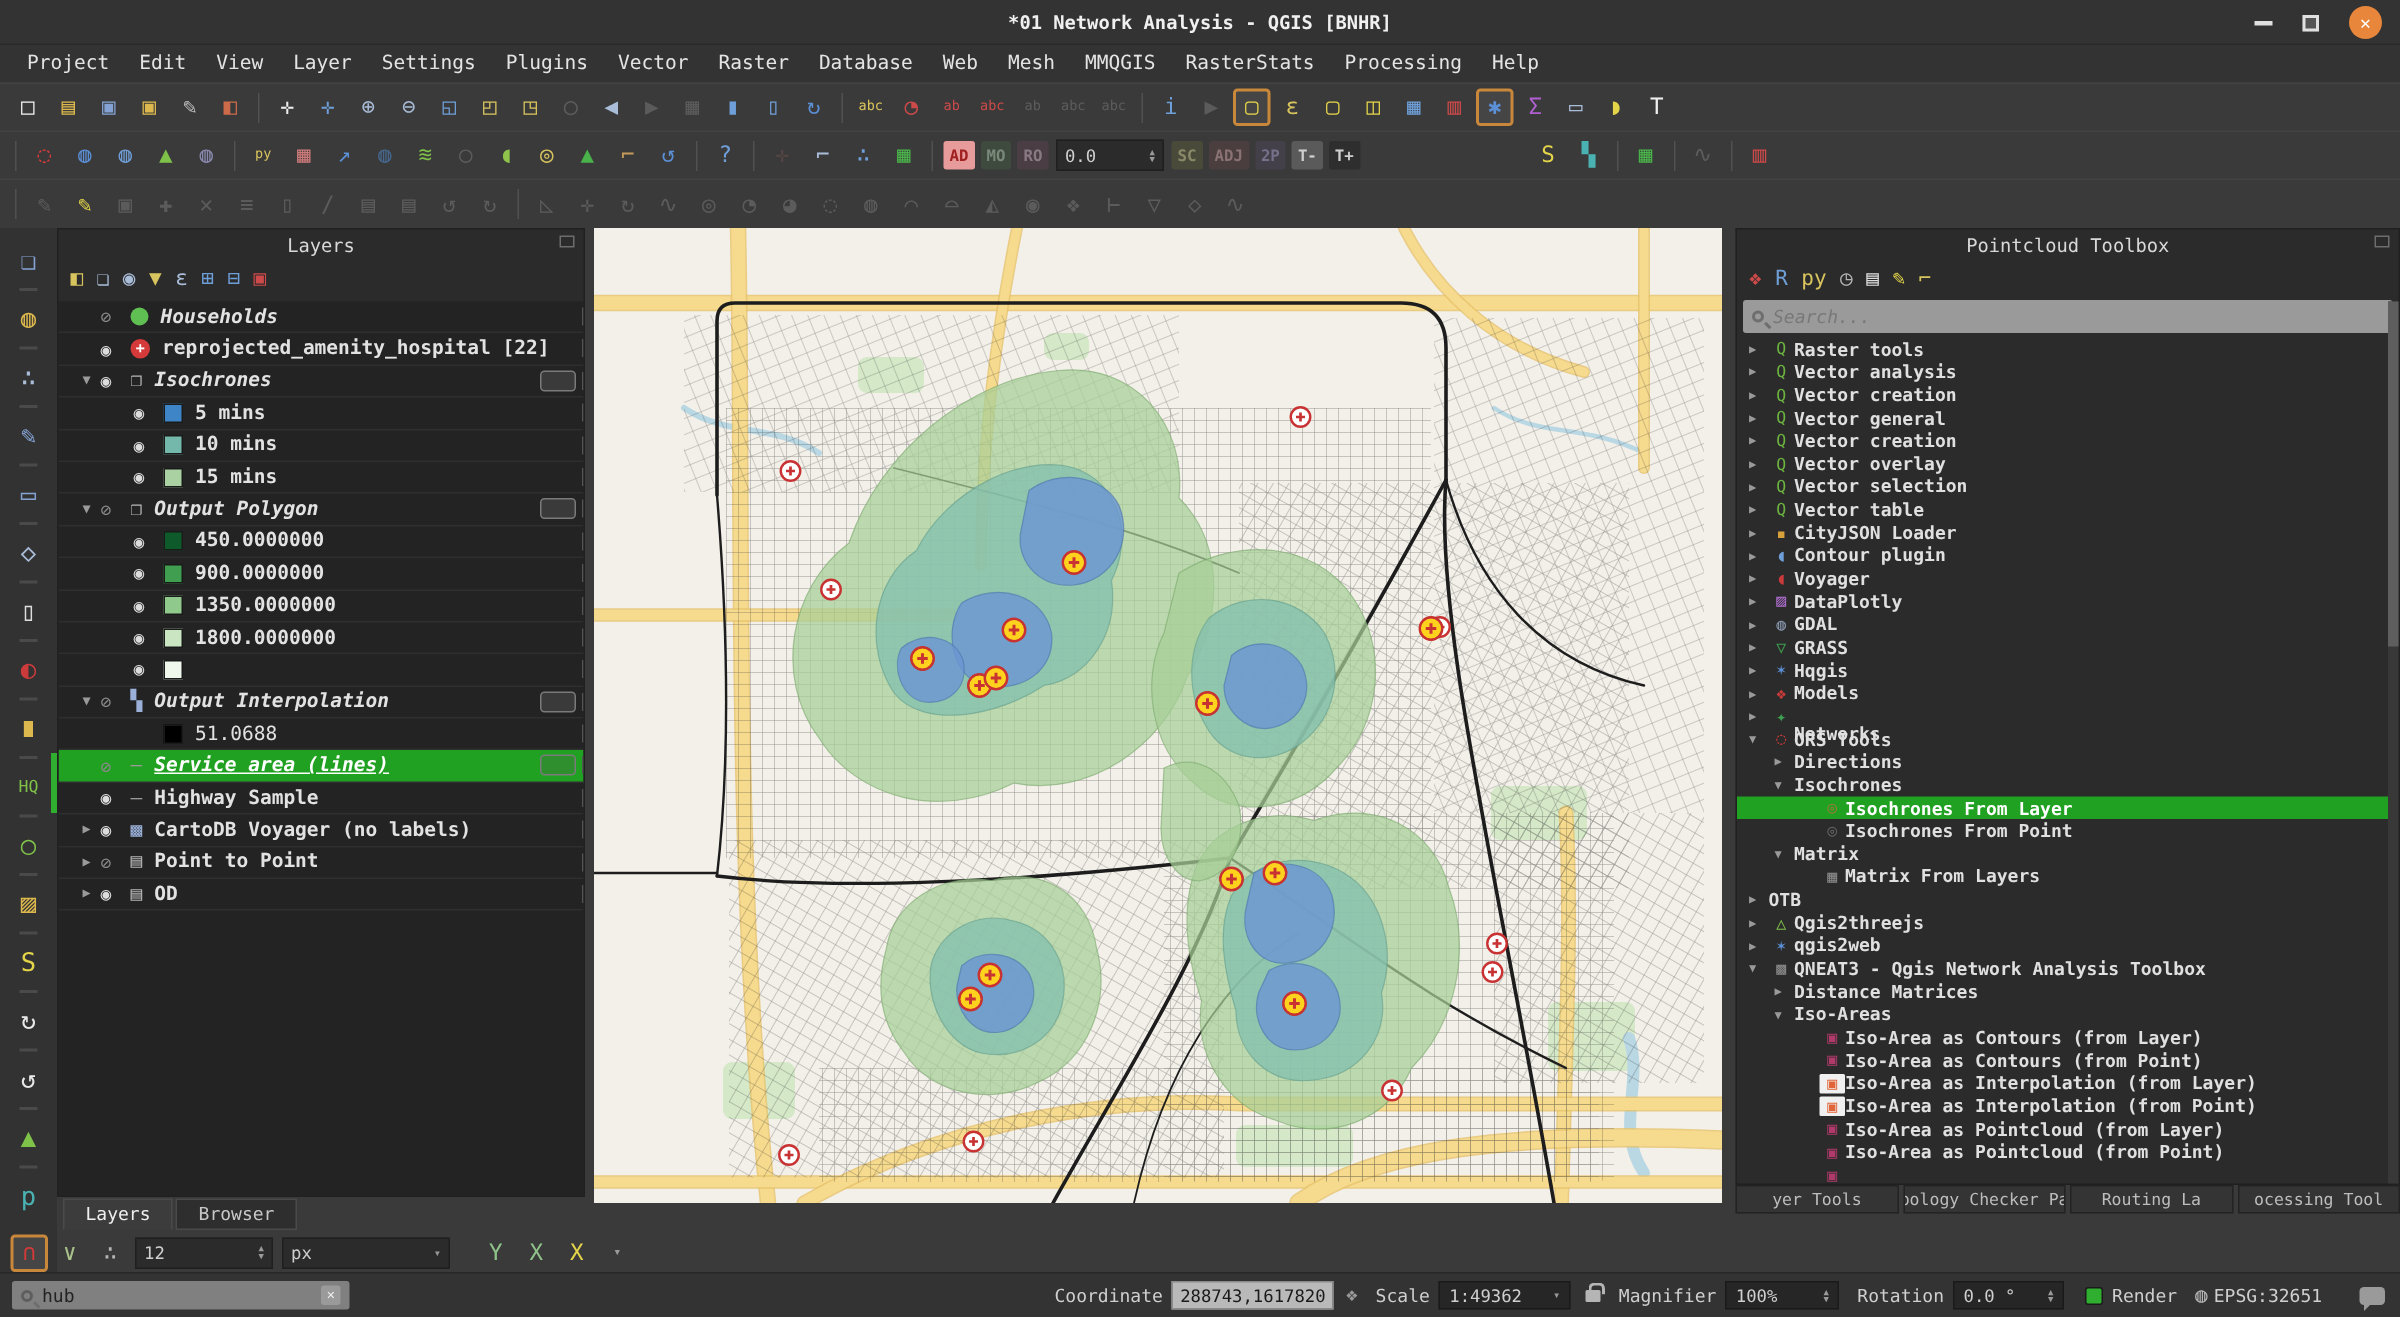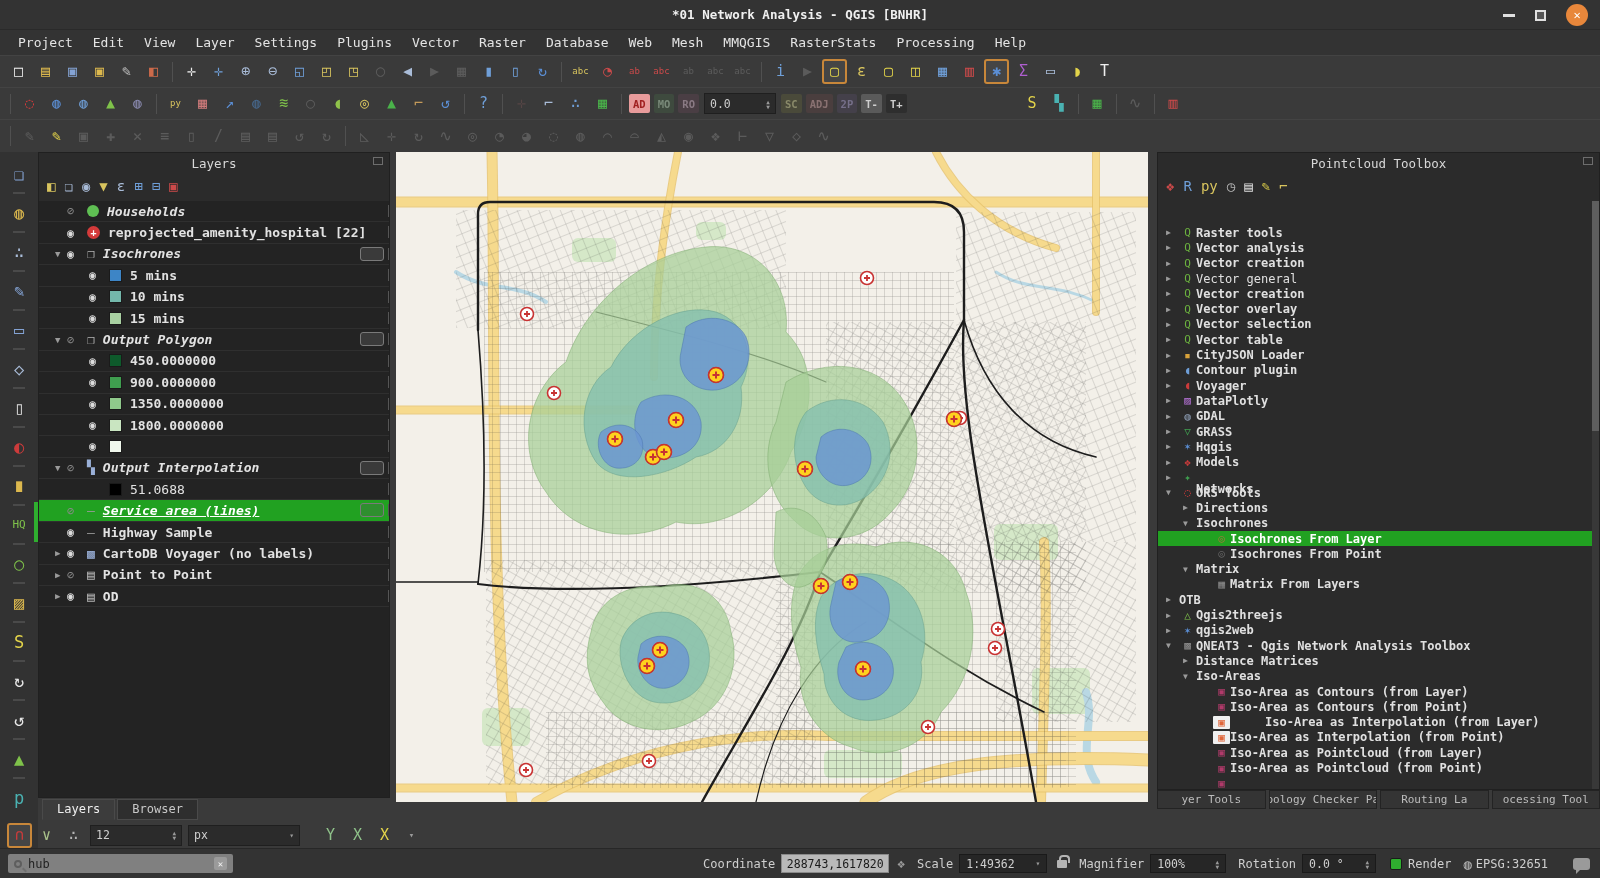--- a/index.html
+++ b/index.html
@@ -912,40 +912,44 @@
     </div>
     <div class="panel-tools" id="proc-tools">
         <span class="ptool" style="color: rgb(204, 74, 74);">❖</span>
         <span class="ptool" style="color: rgb(111, 159, 216);">R</span>
         <span class="ptool" style="color: rgb(216, 196, 94);">py</span>
         <span class="ptool" style="color: rgb(181, 181, 181);">◷</span>
         <span class="ptool" style="color: rgb(221, 221, 221);">▤</span>
         <span class="ptool" style="color: rgb(227, 212, 74);">✎</span>
         <span class="ptool" style="color: rgb(216, 196, 94);">⌐</span>
       </div>
+    <div class="proc-search">
+      <span class="mag"></span>
+      <span class="search-ph">Search...</span>
+    </div>
     <div class="proc-tree" id="proc-tree">
         <div class="prow" style="padding-left: 8px;">
           <span class="exp">▶</span>
           <span class="picon" style="color: rgb(108, 179, 63);">Q</span>
           <span style="font-weight: bold;">Raster tools</span>
         </div>
         <div class="prow" style="padding-left: 8px;">
           <span class="exp">▶</span>
           <span class="picon" style="color: rgb(108, 179, 63);">Q</span>
           <span style="font-weight: bold;">Vector analysis</span>
         </div>
         <div class="prow" style="padding-left: 8px;">
           <span class="exp">▶</span>
           <span class="picon" style="color: rgb(108, 179, 63);">Q</span>
           <span style="font-weight: bold;">Vector creation</span>
         </div>
         <div class="prow" style="padding-left: 8px;">
           <span class="exp">▶</span>
           <span class="picon" style="color: rgb(108, 179, 63);">Q</span>
-          <span style="font-weight: normal;">Vector general</span>
+          <span style="font-weight: bold;">Vector general</span>
         </div>
         <div class="prow" style="padding-left: 8px;">
           <span class="exp">▶</span>
           <span class="picon" style="color: rgb(108, 179, 63);">Q</span>
           <span style="font-weight: bold;">Vector creation</span>
         </div>
         <div class="prow" style="padding-left: 8px;">
           <span class="exp">▶</span>
           <span class="picon" style="color: rgb(108, 179, 63);">Q</span>
           <span style="font-weight: bold;">Vector overlay</span>
@@ -1070,21 +1074,21 @@
           <span style="font-weight: bold;">Iso-Area as Contours (from Layer)</span>
         </div>
         <div class="prow" style="padding-left: 42px;">
           <span class="exp"></span>
           <span class="picon" style="color: rgb(176, 58, 106);">▣</span>
           <span style="font-weight: bold;">Iso-Area as Contours (from Point)</span>
         </div>
         <div class="prow" style="padding-left: 42px;">
           <span class="exp"></span>
           <span class="picon bright" style="color: rgb(224, 102, 58);">▣</span>
-          <span style="font-weight: bold; padding-left: 35px;">Iso-Area as Interpolation (from Layer)</span>
+          <span style="font-weight: bold;">Iso-Area as Interpolation (from Layer)</span>
         </div>
         <div class="prow" style="padding-left: 42px;">
           <span class="exp"></span>
           <span class="picon bright" style="color: rgb(224, 102, 58);">▣</span>
           <span style="font-weight: bold;">Iso-Area as Interpolation (from Point)</span>
         </div>
         <div class="prow" style="padding-left: 42px;">
           <span class="exp"></span>
           <span class="picon" style="color: rgb(176, 58, 106);">▣</span>
           <span style="font-weight: bold;">Iso-Area as Pointcloud (from Layer)</span>

